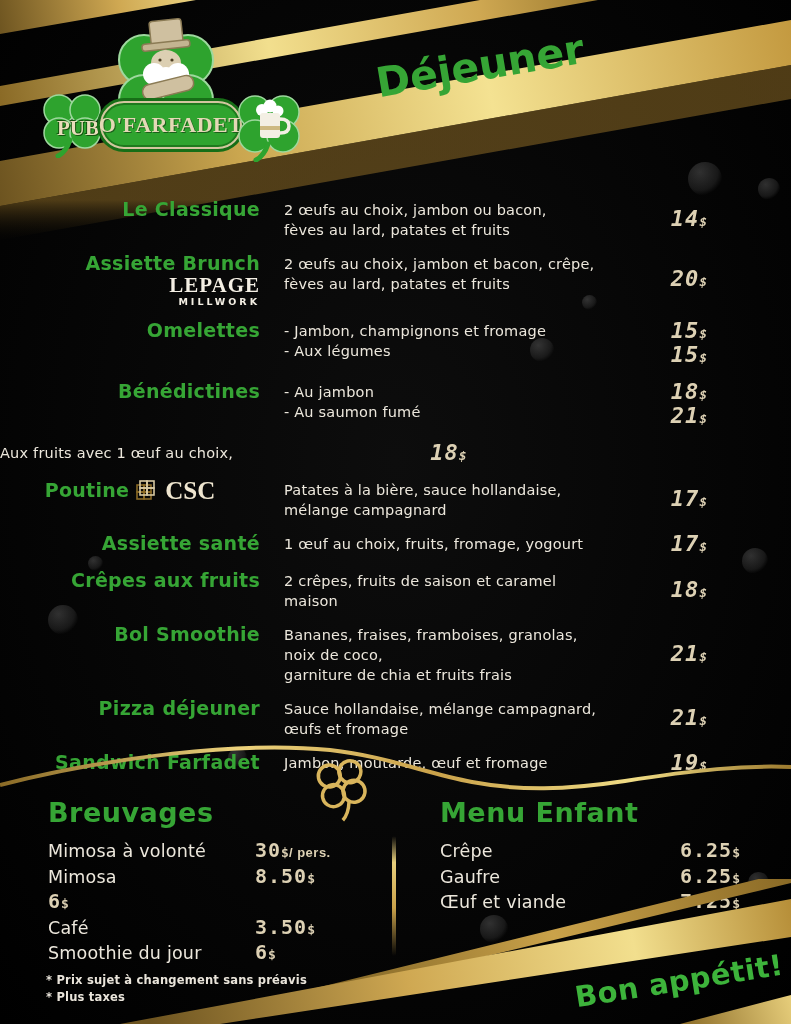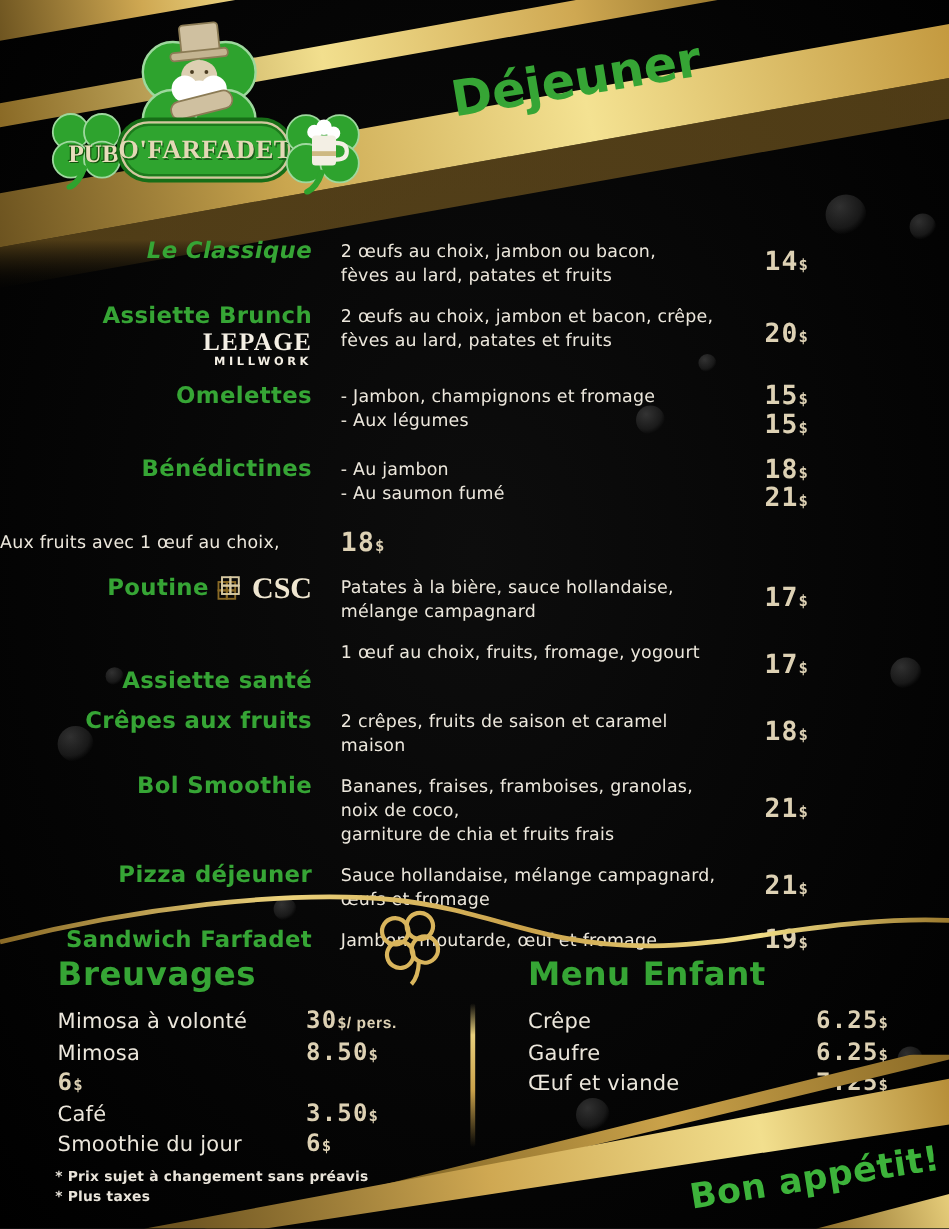--- a/index.html
+++ b/index.html
@@ -20,28 +20,28 @@
         color:#e4d8b6;text-shadow:1px 1px 0 #1b5e1b;letter-spacing:0.5px;white-space:nowrap;}
   .pubtxt{position:absolute;left:47px;top:116px;width:62px;text-align:center;
         font-family:"Liberation Serif", serif;font-weight:bold;font-size:21px;color:#e9ddbc;
         text-shadow:1px 1px 0 #14540f, -1px -1px 0 #14540f;}
 
   
   .menu{position:absolute;left:0;top:199px;width:791px;display:flex;flex-direction:column;gap:13px;}
   .mrow{display:grid;grid-template-columns:260px 1fr 104px;column-gap:24px;padding-right:50px;align-items:start;}
   .mname{text-align:right;color:var(--green);font-weight:bold;font-size:19px;line-height:21px;letter-spacing:.3px;}
   .mdesc{color:#ece7dc;font-size:14.5px;line-height:20px;letter-spacing:.2px;padding-top:1px;}
-  .mprice{align-self:center;text-align:left;color:#ddd1b4;font-family:"DejaVu Sans Mono", monospace;
-          font-weight:bold;font-size:22px;line-height:21px;letter-spacing:1px;}
+  .mprice{align-self:center;text-align:center;color:#ddd1b4;font-family:"DejaVu Sans Mono", monospace;
+          font-weight:bold;font-size:22px;line-height:21px;letter-spacing:1px;font-style:italic;}
   .mprice .dollar, .lprice .dollar{font-size:13px;letter-spacing:0;}
   .mprice.multi{align-self:start;}
   .sponsor1{font-family:"Liberation Serif", serif;font-weight:bold;font-size:21px;color:#f4efe4;
             letter-spacing:1px;line-height:22px;}
   .sponsor2{font-size:9.5px;color:#f4efe4;letter-spacing:3px;font-weight:bold;line-height:11px;}
-  .namewrap{display:flex;justify-content:flex-end;align-items:center;gap:7px;}
+  .namewrap{display:flex;justify-content:center;align-items:center;gap:7px;}
   .csc-txt{font-family:"Liberation Serif", serif;font-weight:bold;font-size:25px;color:#efe6d0;line-height:21px;}
 
   
   .sect-h{position:absolute;color:var(--green);font-weight:bold;font-size:27px;letter-spacing:.5px;}
   .plist{position:absolute;display:flex;flex-direction:column;}
   .lrow{display:grid;align-items:baseline;height:25.5px;}
   .llabel{color:#ece7dc;font-size:17.5px;letter-spacing:.2px;}
   .lprice{color:#ddd1b4;font-family:"DejaVu Sans Mono", monospace;font-weight:bold;font-size:20px;letter-spacing:1px;}
   .lprice .suffix{font-size:13px;font-family:Liberation Sans, sans-serif;font-weight:bold;letter-spacing:.5px;}
   .divider{position:absolute;left:392px;top:836px;width:4px;height:120px;border-radius:2px;
@@ -140,21 +140,21 @@
   <div class="drop" style="left:582px;top:295px;width:15px;height:15px;"></div>
   <div class="drop" style="left:742px;top:548px;width:26px;height:26px;"></div>
   <div class="drop" style="left:48px;top:605px;width:30px;height:30px;"></div>
   <div class="drop" style="left:88px;top:556px;width:15px;height:15px;"></div>
   <div class="drop" style="left:228px;top:748px;width:19px;height:19px;"></div>
   <div class="drop" style="left:480px;top:915px;width:28px;height:28px;"></div>
   <div class="drop" style="left:748px;top:872px;width:21px;height:21px;"></div>
 
   <div class="menu" id="menu-rows">
       <div class="mrow">
-        <div style="text-align: right; font-style: italic;">
+        <div style="text-align: right;">
           <div class="mname">Le Classique</div>
         </div>
         <div class="mdesc">
           <div>2 œufs au choix, jambon ou bacon,</div>
           <div>fèves au lard, patates et fruits</div>
         </div>
         <div class="mprice">
           <div>14<span class="dollar">$</span></div>
         </div>
       </div>
@@ -229,21 +229,21 @@
         </div>
         <div class="mdesc">
           <div>Patates à la bière, sauce hollandaise,</div>
           <div>mélange campagnard</div>
         </div>
         <div class="mprice">
           <div>17<span class="dollar">$</span></div>
         </div>
       </div>
       <div class="mrow">
-        <div style="text-align: right; margin-top: 24px;">
+        <div style="text-align: right;">
           <div class="mname">Assiette santé</div>
         </div>
         <div class="mdesc">
           <div>1 œuf au choix, fruits, fromage, yogourt</div>
         </div>
         <div class="mprice">
           <div>17<span class="dollar">$</span></div>
         </div>
       </div>
       <div class="mrow">

